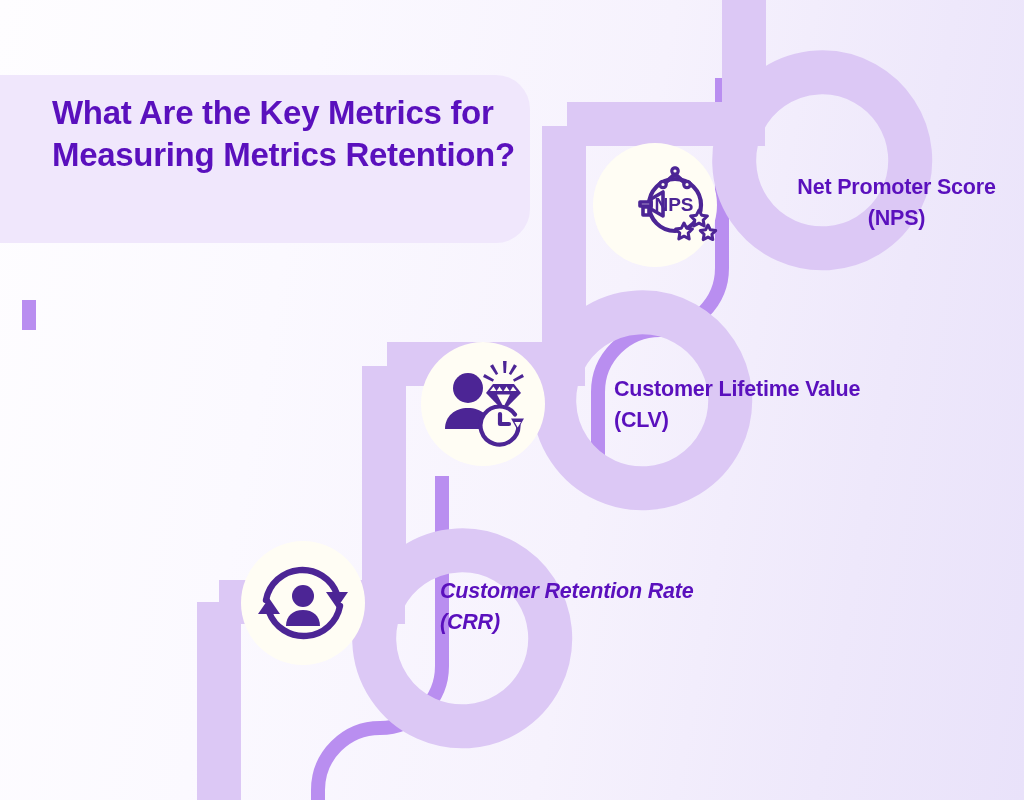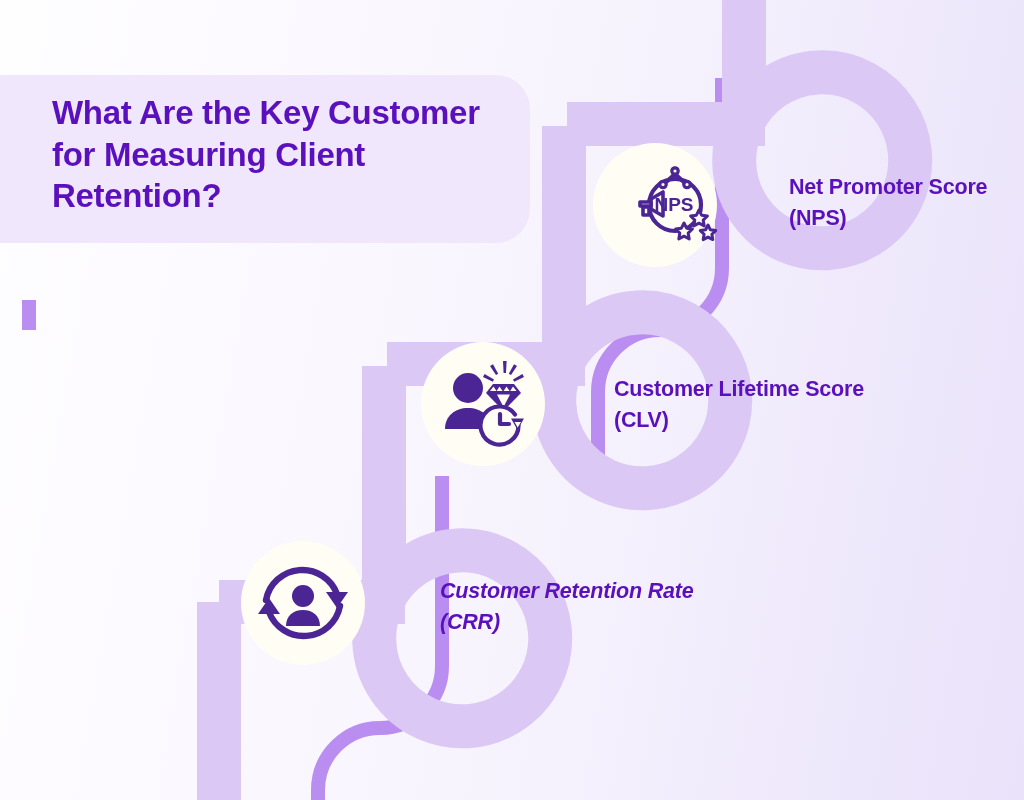--- a/index.html
+++ b/index.html
@@ -51,21 +51,21 @@
 
     <g fill="none" stroke="#dcc8f5" stroke-width="44" stroke-linecap="butt">
       <path d="M744,0 L744,120 A88,88 0 1 1 743,122 L743,124 L567,124"></path>
       <path d="M564,126 L564,360 A88,88 0 1 1 563,362 L563,364 L387,364"></path>
       <path d="M384,366 L384,598 A88,88 0 1 1 383,600 L383,602 L219,602"></path>
       <path d="M219,602 L219,800"></path>
     </g>
   </svg>
 
   <div class="title-card"></div>
-  <div class="title-text">What Are the Key Customer for Measuring Client Retention?</div>
+  <div class="title-text">What Are the Key Metrics for Measuring Metrics Retention?</div>
 
   <div class="node" style="left:0;top:0;">
     <div class="node-disc" style="left:593px; top:143px; width:124px; height:124px;"></div>
     <div class="icon-wrap" style="left:627px; top:157px; width:96px; height:96px;">
       <svg viewBox="0 0 96 96" width="96" height="96">
         <g fill="none" stroke="#4c2595" stroke-width="4.2" stroke-linecap="round" stroke-linejoin="round">
 
           <path d="M22,48 A26,26 0 1 1 74,48 A26,26 0 0 1 22,48"></path>
 
           <path d="M48,17 L37,27 M48,17 L59,27"></path>
@@ -89,21 +89,21 @@
 
         <text x="47" y="54" text-anchor="middle" font-family="Liberation Sans, sans-serif" font-size="19" font-weight="bold" fill="#4c2595">NPS</text>
 
         <g fill="#fffdf4" stroke="#4c2595" stroke-width="3" stroke-linejoin="round">
           <path d="M72,53 l2.6,5.2 5.8,0.8 -4.2,4.1 1,5.8 -5.2,-2.7 -5.2,2.7 1,-5.8 -4.2,-4.1 5.8,-0.8 Z"></path>
           <path d="M57,66 l2.6,5.2 5.8,0.8 -4.2,4.1 1,5.8 -5.2,-2.7 -5.2,2.7 1,-5.8 -4.2,-4.1 5.8,-0.8 Z"></path>
           <path d="M81,68 l2.4,4.8 5.3,0.8 -3.8,3.7 0.9,5.3 -4.8,-2.5 -4.8,2.5 0.9,-5.3 -3.8,-3.7 5.3,-0.8 Z"></path>
         </g>
       </svg>
     </div>
-    <div class="node-label" style="left:789px; top:172px; width:215px;">Net Promoter Score (NPS)</div>
+    <div class="node-label" style="left:789px; top:172px; width:215px;text-align:center;">Net Promoter Score (NPS)</div>
   </div>
 
   <div class="node" style="left:0;top:0;">
     <div class="node-disc" style="left:421px; top:342px; width:124px; height:124px;"></div>
     <div class="icon-wrap" style="left:436px; top:355px; width:96px; height:96px;">
       <svg viewBox="0 0 96 96" width="96" height="96">
 
         <g fill="#4c2595">
           <circle cx="32" cy="33" r="15"></circle>
           <path d="M9,74 C9,61 19,53 32,53 C45,53 55,61 55,74 Z"></path>
@@ -130,21 +130,21 @@
 
         <circle cx="64" cy="69" r="19" fill="#fffdf4"></circle>
         <g fill="none" stroke="#4c2595" stroke-width="4.2" stroke-linecap="round" stroke-linejoin="round">
           <path d="M79,59.5 A19,19 0 1 0 82.5,70"></path>
           <path d="M64,59 L64,69 L73,69"></path>
         </g>
         <path d="M75,63.5 L88,63.5 L81.5,75 Z" fill="#4c2595"></path>
         <path d="M78.5,67 L85,67 L81.7,72.5 Z" fill="#fffdf4"></path>
       </svg>
     </div>
-    <div class="node-label" style="left:614px; top:374px; width:262px;">Customer Lifetime Score (CLV)</div>
+    <div class="node-label" style="left:614px; top:374px; width:262px;">Customer Lifetime Value (CLV)</div>
   </div>
 
   <div class="node" style="left:0;top:0;">
     <div class="node-disc" style="left:241px; top:541px; width:124px; height:124px;"></div>
     <div class="icon-wrap" style="left:256px; top:556px; width:94px; height:94px;">
       <svg viewBox="0 0 94 94" width="94" height="94">
 
         <g fill="none" stroke="#4c2595" stroke-width="6.4" stroke-linecap="round">
           <path d="M10,44 A37,37 0 0 1 81,38"></path>
           <path d="M84,50 A37,37 0 0 1 13,56"></path>

